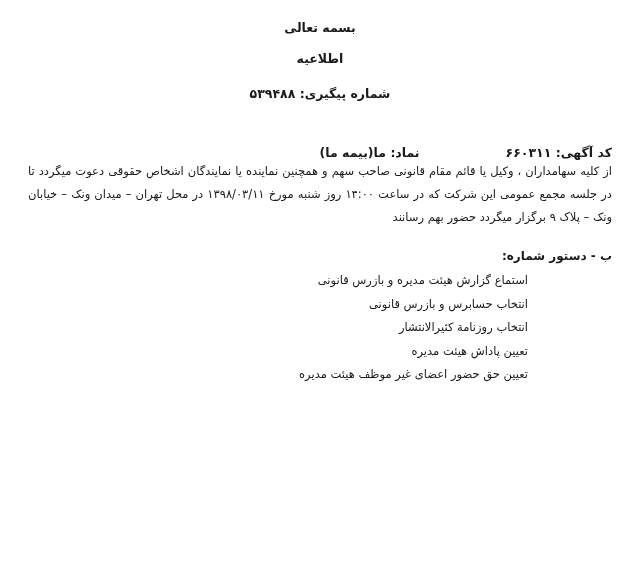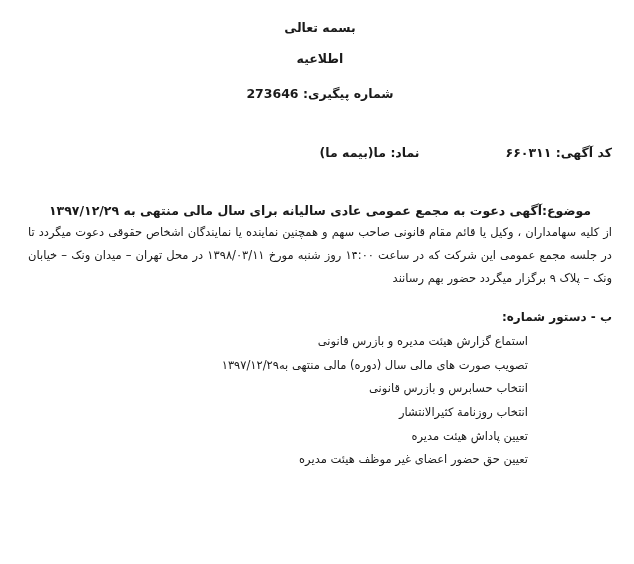--- a/index.html
+++ b/index.html
@@ -112,48 +112,46 @@
 <body>
 
 <div class="page">
 
   <div class="bismillah center">بسمه تعالی</div>
 
   <div class="notice-title center">اطلاعیه</div>
 
   <div class="tracking-row">
     <span class="nowrap">شماره پیگیری:</span>
-    <span class="nowrap">273646</span>
+    <span class="nowrap">۵۳۹۴۸۸</span>
   </div>
 
   <div class="spacer-lg"></div>
 
 
   <div class="field-line symbol-line">
     <div class="symbol-wrap">
       <span class="sym">
         <span class="nowrap">نماد:</span>
         <span class="nowrap">ما(بیمه ما)</span>
       </span>
       <span class="ind">
         <span class="nowrap">کد آگهی:</span>
         <span class="nowrap">۶۶۰۳۱۱</span>
       </span>
     </div>
   </div>
 
-  <div class="subject">موضوع:آگهی دعوت به مجمع عمومی عادی سالیانه برای سال مالی منتهی به ۱۳۹۷/۱۲/۲۹</div>
 
 
   <p class="para">از کلیه سهامداران ، وکیل یا قائم مقام قانونی صاحب سهم و همچنین نماینده یا نمایندگان اشخاص حقوقی دعوت میگردد تا در جلسه مجمع عمومی این شرکت که در ساعت ۱۴:۰۰ روز شنبه مورخ ۱۳۹۸/۰۳/۱۱ در محل تهران – میدان ونک – خیابان ونک – پلاک ۹ برگزار میگردد حضور بهم رسانند</p>
 
   <div class="agenda-head">ب - دستور شماره:</div>
 
   <ul class="agenda-list">
     <li>استماع گزارش هیئت مدیره و بازرس قانونی</li>
-    <li>تصویب صورت های مالی سال (دوره) مالی منتهی به۱۳۹۷/۱۲/۲۹</li>
     <li>انتخاب حسابرس و بازرس قانونی</li>
     <li>انتخاب روزنامة کثیرالانتشار</li>
     <li>تعیین پاداش هیئت مدیره</li>
     <li>تعیین حق حضور اعضای غیر موظف هیئت مدیره</li>
   </ul>
 
 </div>
 
 </body></html>

